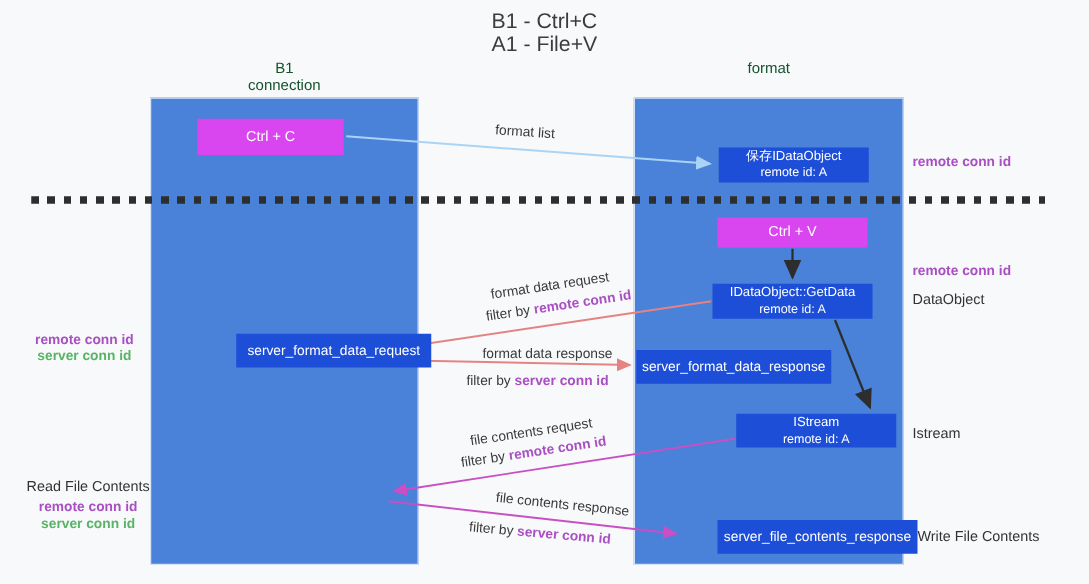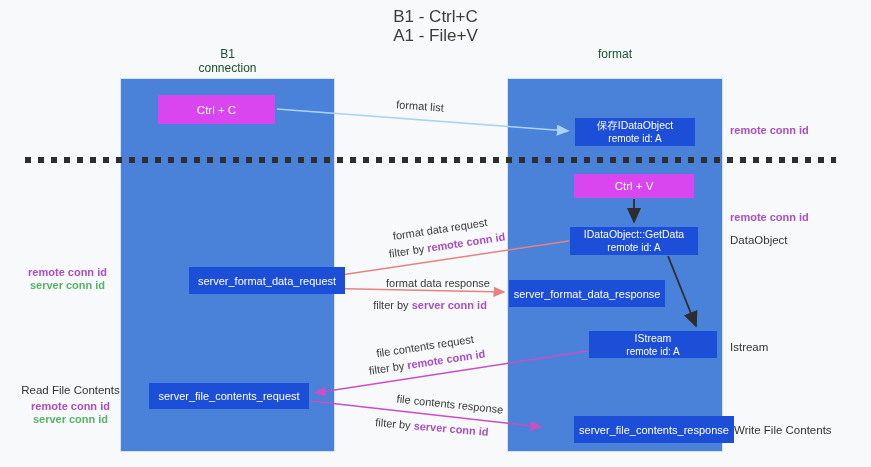--- a/index.html
+++ b/index.html
@@ -126,23 +126,20 @@
 
   <div class="node orange n-fmt-resp">
     <span>server_format_data_response</span>
   </div>
 
   <div class="node orange n-istream">
     <span class="l1">IStream</span>
     <span class="l2">remote id: A</span>
   </div>
 
-  <div class="node orange n-file-req">
-    <span>server_file_contents_request</span>
-  </div>
 
   <div class="node orange n-file-resp">
     <span>server_file_contents_response</span>
   </div>
 
   <div class="ann purple" style="left:730px;top:124px;">remote conn id</div>
   <div class="ann purple" style="left:730px;top:211px;">remote conn id</div>
   <div class="ann dark" style="left:730px;top:234px;">DataObject</div>
   <div class="ann dark" style="left:730px;top:341px;">Istream</div>
   <div class="ann dark" style="left:734px;top:424px;">Write File Contents</div>

